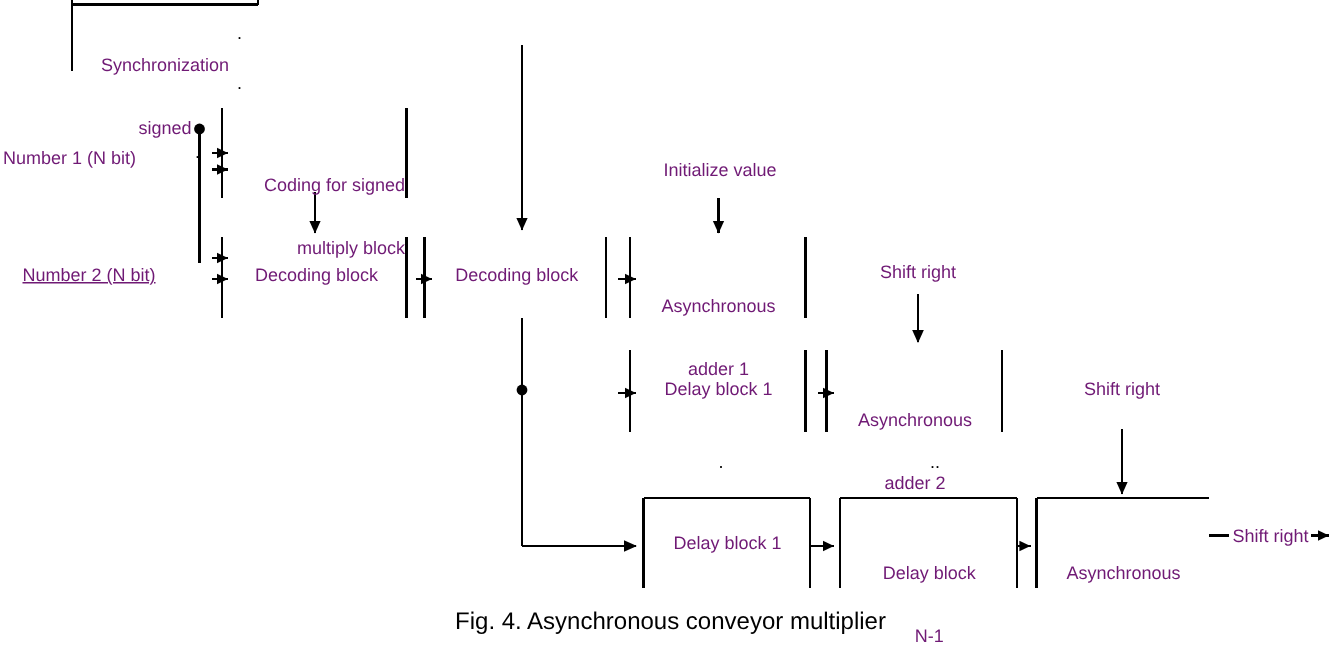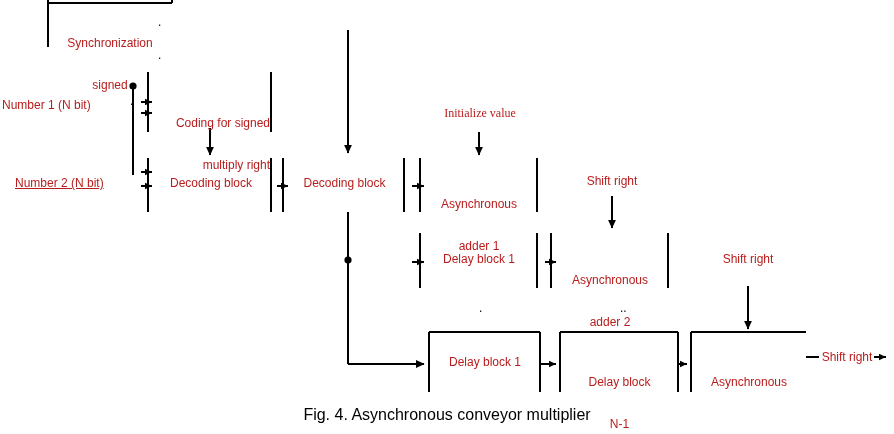--- a/index.html
+++ b/index.html
@@ -19,21 +19,21 @@
     position: absolute;
     left: 0;
     top: 0;
     width: 894px;
     height: 434px;
   }
   .lbl {
     position: absolute;
     font-family: "Liberation Sans", sans-serif;
     font-size: 12px;
-    color: #b91c1c;
+    color: #701a75;
     line-height: 14px;
     white-space: pre;
     text-align: center;
   }
   .lbl.left {
     text-align: left;
   }
   .caption {
     position: absolute;
     left: 0;
@@ -185,21 +185,21 @@
     <div>Synchronization</div>
     <div>signed</div>
   </div>
 
   <div class="lbl left" style="left:2px; top:98px; width:126px;">Number 1 (N bit)</div>
 
   <div class="lbl left" style="left:15px; top:176px; width:126px;text-decoration:underline;">Number 2 (N bit)</div>
 
   <div class="lbl" style="left:152px; top:88px; width:118px;text-align:right;">
     <div>Coding for signed</div>
-    <div>multiply right</div>
+    <div>multiply block</div>
   </div>
 
   <div class="lbl" style="left:152px; top:176px; width:118px;">Decoding block</div>
 
   <div class="lbl" style="left:286px; top:176px; width:117px;">Decoding block</div>
 
   <div class="lbl" style="left:421px; top:169px; width:116px;">
     <div>Asynchronous</div>
     <div>adder 1</div>
   </div>
@@ -215,21 +215,21 @@
 
   <div class="lbl" style="left:561px; top:347px; width:117px;">
     <div>Delay block</div>
     <div>N-1</div>
   </div>
 
   <div class="lbl" style="left:692px; top:347px; width:114px;">
     <div>Asynchronous</div>
   </div>
 
-  <div class="lbl" style="left:424px; top:106px; width:112px;font-family:Liberation Serif, serif;">Initialize value</div>
+  <div class="lbl" style="left:424px; top:106px; width:112px;">Initialize value</div>
 
   <div class="lbl" style="left:568px; top:174px; width:88px;">Shift right</div>
 
   <div class="lbl" style="left:704px; top:252px; width:88px;">Shift right</div>
 
   <div class="lbl" style="left:818px; top:350px; width:58px;">Shift right</div>
 
   <div class="dot" style="left:479px; top:303px;">.</div>
   <div class="dot" style="left:620px; top:303px;">..</div>
   <div class="dot" style="left:158px; top:17px;">.</div>

